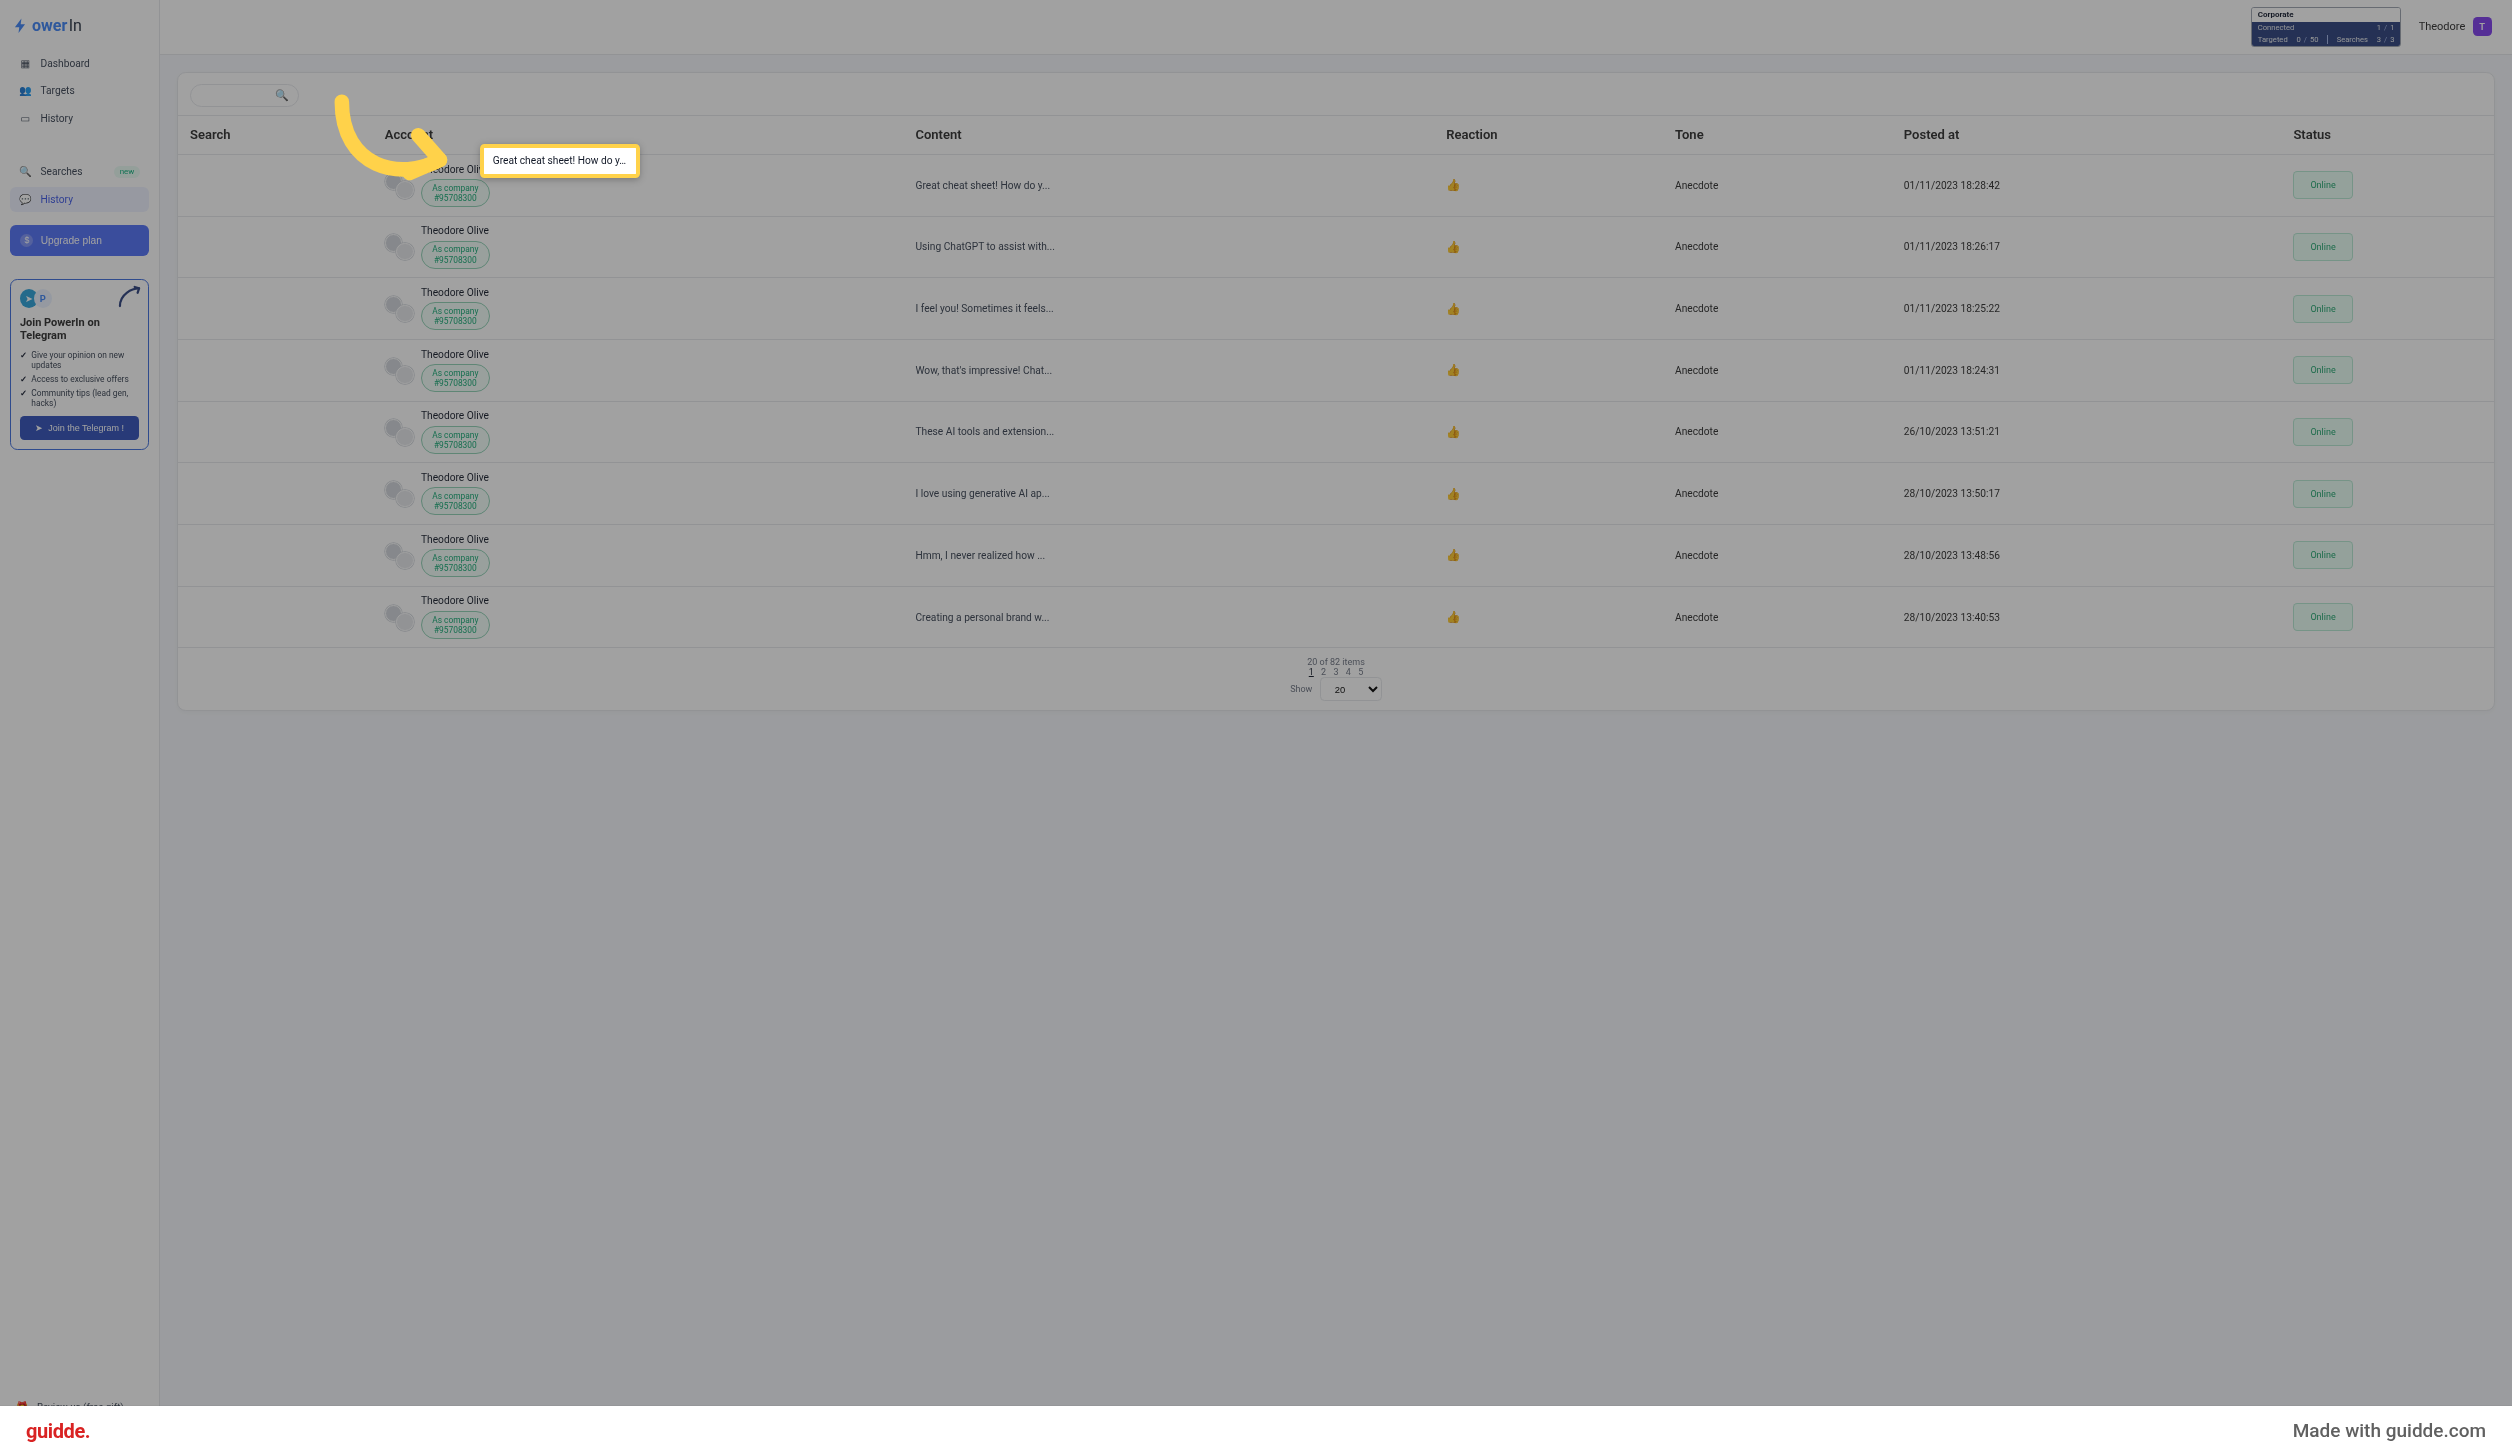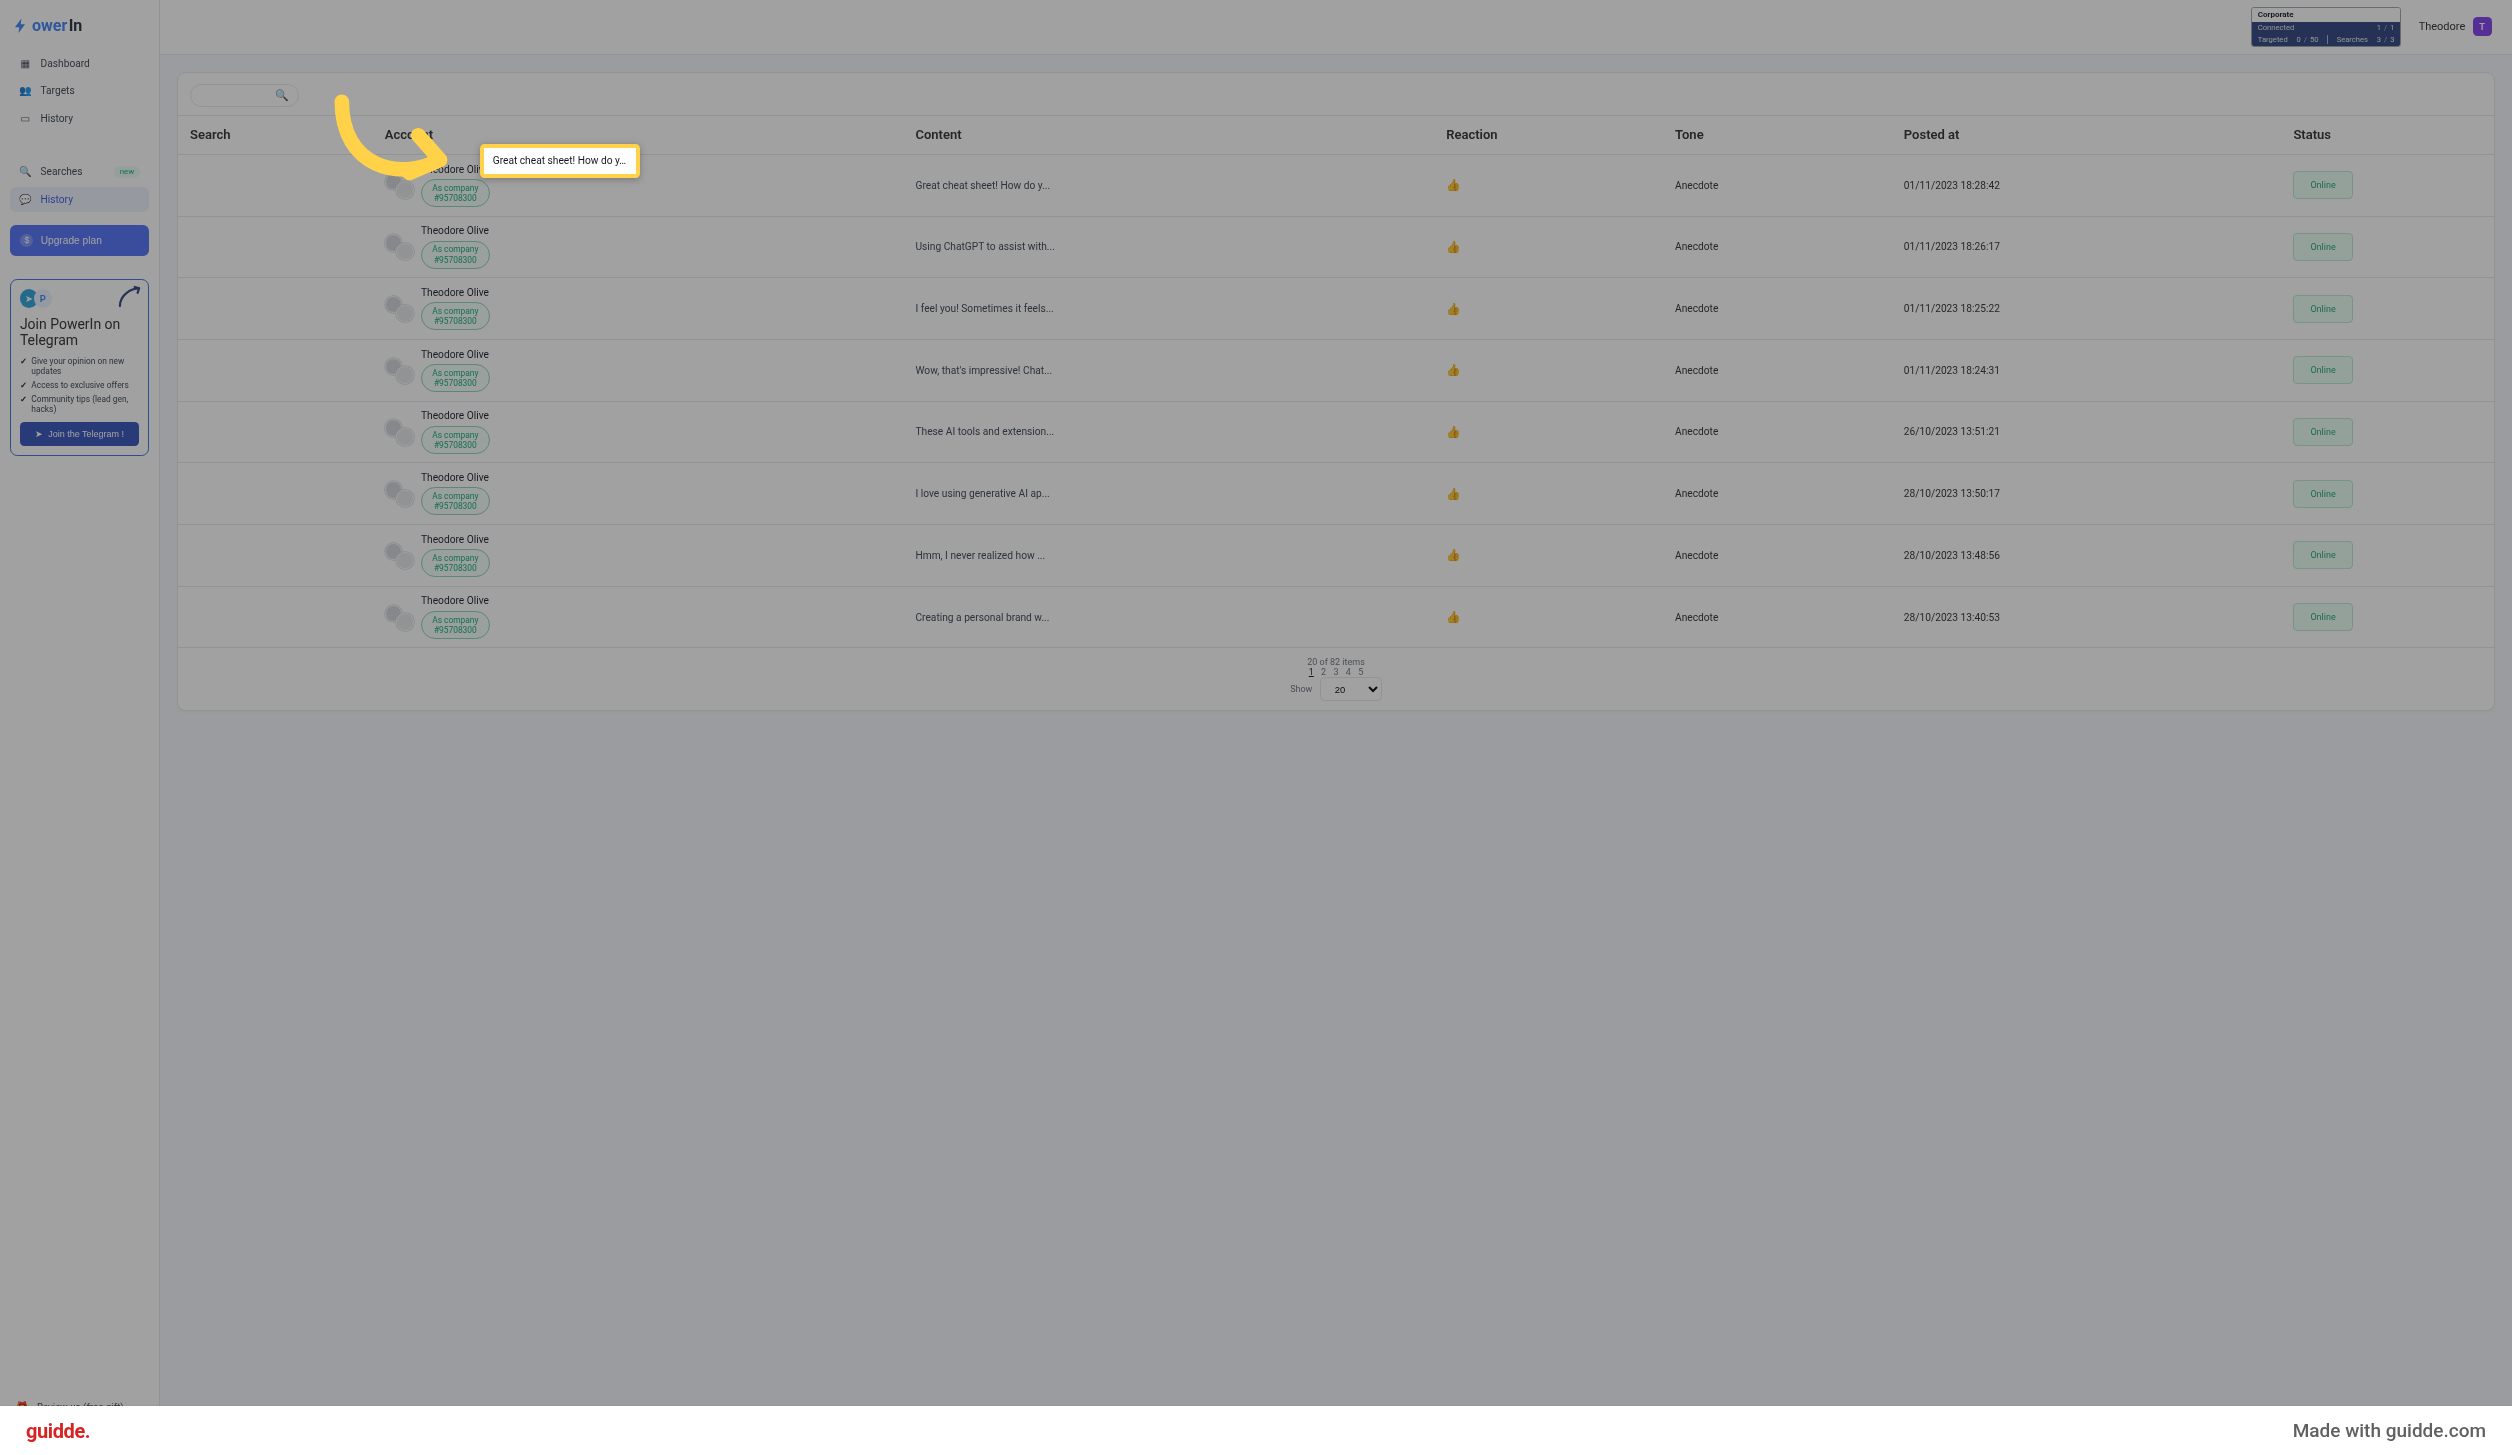--- a/index.html
+++ b/index.html
@@ -41,21 +41,21 @@
     background: #fff;
     border-right: 0.7px solid var(--border);
     padding: 11.6px 10.2px 14.5px 10.2px;
     display: flex;
     flex-direction: column;
     gap: 7.3px;
   }
   .logo { display:flex; align-items:center; gap:2.9px; padding:4.4px 1.5px 4.4px 1.5px; }
   .logo svg { width:17.4px; height:17.4px; }
   .logo-text1 { font-weight:700; font-size:16px; color:#3b82f6; }
-  .logo-text2 { font-weight:700; font-size:16px; color:#1e293b; margin-left:-1.5px;}
+  .logo-text2 { font-weight:400; font-size:16px; color:#1e293b; margin-left:-1.5px;}
 
   .nav-group { display:flex; flex-direction:column; gap:1.5px; margin-top:4.4px;}
   .nav-item {
     display:flex; align-items:center; gap:8.7px;
     padding:7.3px 8.7px; border-radius:5.8px;
     color:#374151; cursor:pointer;
     font-size:10.2px;
   }
   .nav-item .icon-slot { width:13px; display:flex; justify-content:center; }
   .nav-item.active { background:#eef2ff; color:#3b55e6; }
@@ -86,21 +86,21 @@
     margin-top:16px;
     border:1.5px solid #3b6bdc;
     border-radius:7.3px;
     padding:8.7px;
     position:relative;
   }
   .telegram-card .tg-top { display:flex; justify-content:space-between; align-items:flex-start; }
   .tg-circle {
     width:32px; height:20.4px; display:flex; align-items:center; gap:-4.4px;
   }
-  .tg-title { font-weight:400; font-size:14px; margin:7.3px 0 7.3px 0;}
+  .tg-title { font-weight:700; font-size:11px; margin:7.3px 0 7.3px 0;}
   .tg-point {
     font-size:8.4px; color:#374151; display:flex; gap:4.4px; align-items:flex-start;
     margin-bottom:4.4px;
   }
   .tg-point .check { color:#0f172a; font-weight:700; }
   .tg-btn {
     margin-top:7.3px;
     width:100%;
     background:#2f4fb8;
     color:#fff;

